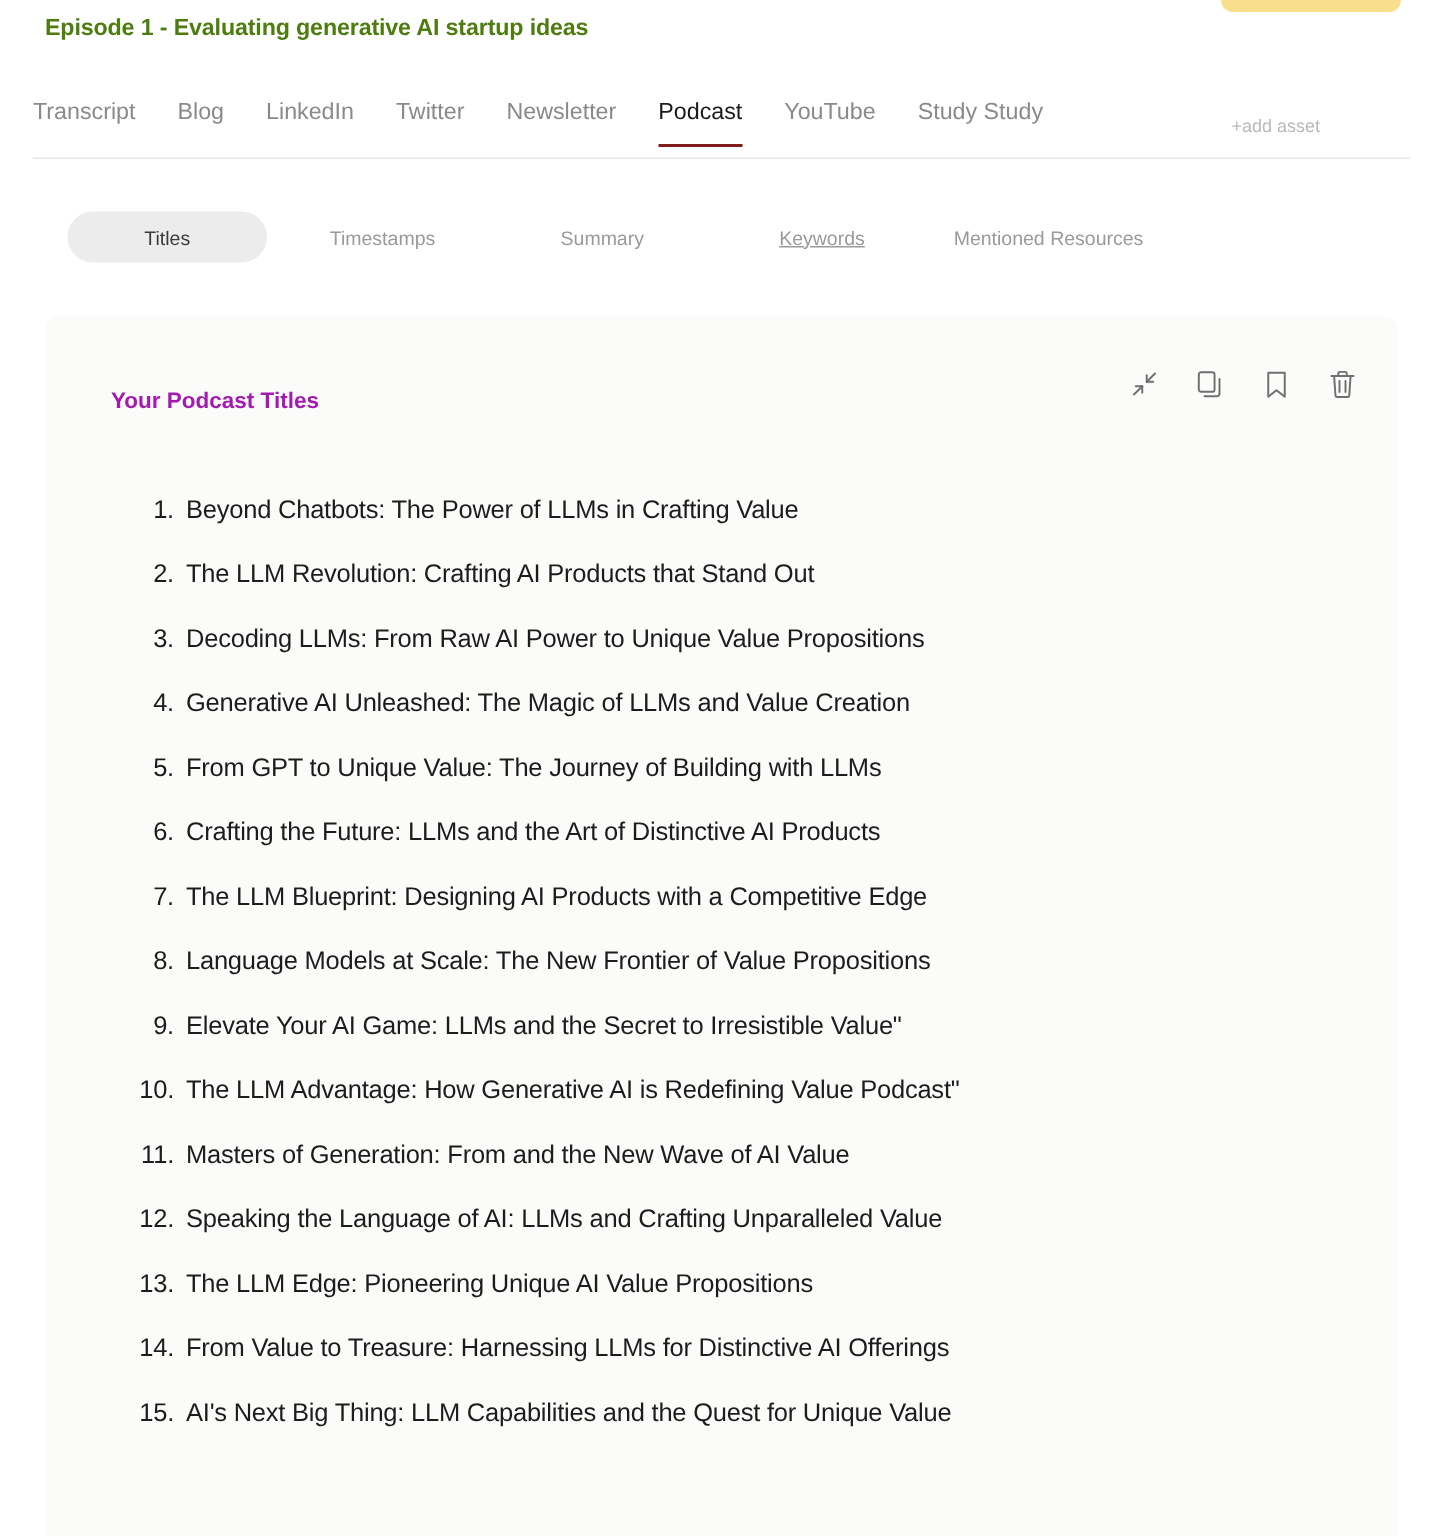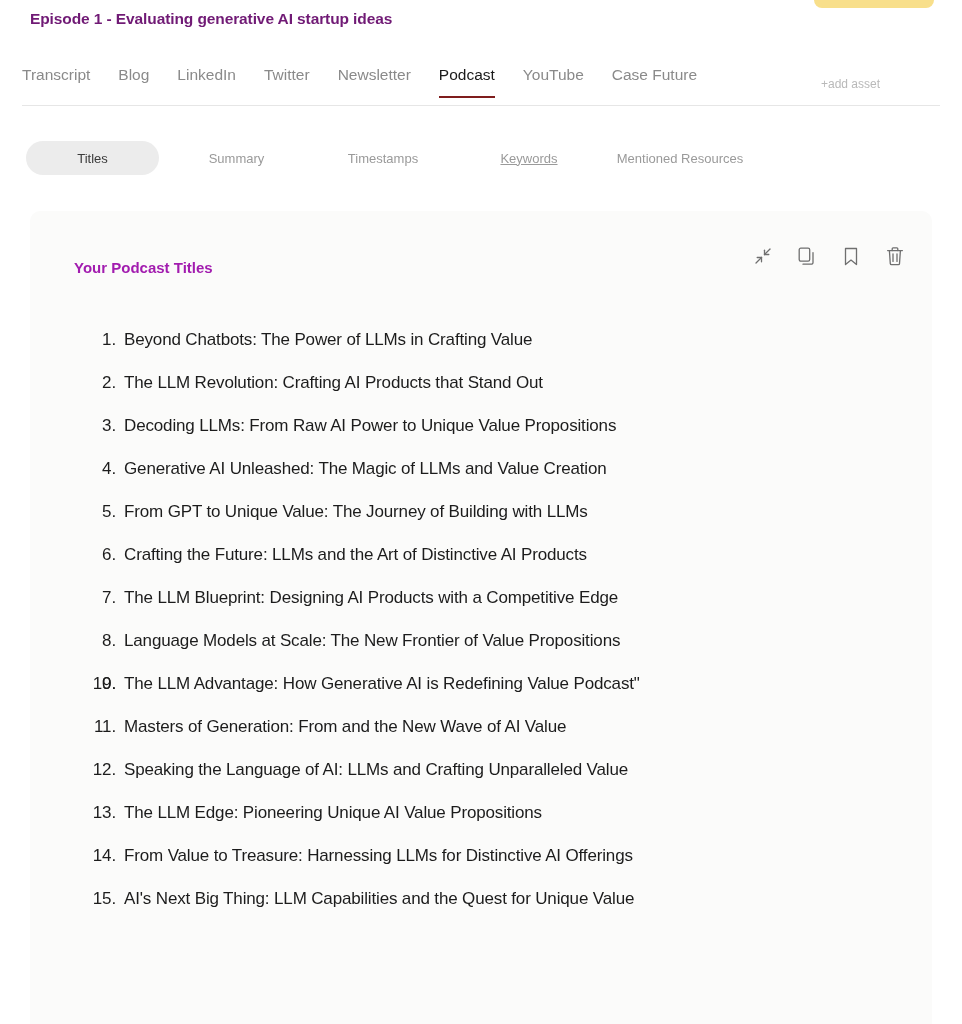--- a/index.html
+++ b/index.html
@@ -30,21 +30,21 @@
     border-radius: 8px;
   }
 
   
   .episode-title {
     position: absolute;
     left: 30px;
     top: 10px;
     font-size: 15.5px;
     font-weight: bold;
-    color: #701a75;
+    color: #4d7c0f;
     letter-spacing: -0.1px;
   }
 
   
   .asset-tabs {
     position: absolute;
     left: 22px;
     top: 66px;
     width: 918px;
     height: 40px;
@@ -70,21 +70,21 @@
     right: 60px;
     top: 11px;
     font-size: 12px;
     color: #b9b9b9;
     cursor: pointer;
   }
 
   
   .sub-tabs {
     position: absolute;
-    left: 26px;
+    left: 45px;
     top: 141px;
     width: 900px;
     display: flex;
     align-items: flex-start;
   }
   .pill {
     height: 34px;
     border-radius: 17px;
     display: flex;
     align-items: center;
@@ -187,28 +187,28 @@
   <div class="episode-title">Episode 1 - Evaluating generative AI startup ideas</div>
 
   <div class="asset-tabs">
     <div class="asset-tab">Transcript</div>
     <div class="asset-tab">Blog</div>
     <div class="asset-tab">LinkedIn</div>
     <div class="asset-tab">Twitter</div>
     <div class="asset-tab">Newsletter</div>
     <div class="asset-tab active">Podcast</div>
     <div class="asset-tab">YouTube</div>
-    <div class="asset-tab">Case Future</div>
+    <div class="asset-tab">Study Study</div>
     <div class="add-asset">+add asset</div>
   </div>
 
   <div class="sub-tabs">
     <div class="pill w1 active">Titles</div>
+    <div class="pill w3">Timestamps</div>
     <div class="pill w2">Summary</div>
-    <div class="pill w3">Timestamps</div>
     <div class="pill w5">Keywords</div>
     <div class="pill w6">Mentioned Resources</div>
   </div>
 
   <div class="card">
     <div class="card-header">
       <div class="card-title">Your Podcast Titles</div>
       <div class="card-actions">
         <div class="icon-btn">
           <svg width="18" height="18" viewBox="0 0 18 18" fill="none" stroke="#6f6f6f" stroke-width="1.3" stroke-linecap="round" stroke-linejoin="round">
@@ -245,21 +245,21 @@
 
     <ul class="titles-list">
       <li><span class="num">1.</span><span>Beyond Chatbots: The Power of LLMs in Crafting Value</span></li>
       <li><span class="num">2.</span><span>The LLM Revolution: Crafting AI Products that Stand Out</span></li>
       <li><span class="num">3.</span><span>Decoding LLMs: From Raw AI Power to Unique Value Propositions</span></li>
       <li><span class="num">4.</span><span>Generative AI Unleashed: The Magic of LLMs and Value Creation</span></li>
       <li><span class="num">5.</span><span>From GPT to Unique Value: The Journey of Building with LLMs</span></li>
       <li><span class="num">6.</span><span>Crafting the Future: LLMs and the Art of Distinctive AI Products</span></li>
       <li><span class="num">7.</span><span>The LLM Blueprint: Designing AI Products with a Competitive Edge</span></li>
       <li><span class="num">8.</span><span>Language Models at Scale: The New Frontier of Value Propositions</span></li>
-      <li><span class="num">9.</span></li>
+      <li><span class="num">9.</span><span>Elevate Your AI Game: LLMs and the Secret to Irresistible Value"</span></li>
       <li><span class="num">10.</span><span>The LLM Advantage: How Generative AI is Redefining Value Podcast"</span></li>
       <li><span class="num">11.</span><span>Masters of Generation: From and the New Wave of AI Value</span></li>
       <li><span class="num">12.</span><span>Speaking the Language of AI: LLMs and Crafting Unparalleled Value</span></li>
       <li><span class="num">13.</span><span>The LLM Edge: Pioneering Unique AI Value Propositions</span></li>
       <li><span class="num">14.</span><span>From Value to Treasure: Harnessing LLMs for Distinctive AI Offerings</span></li>
       <li><span class="num">15.</span><span>AI's Next Big Thing: LLM Capabilities and the Quest for Unique Value</span></li>
     </ul>
   </div>
 
 </div>

